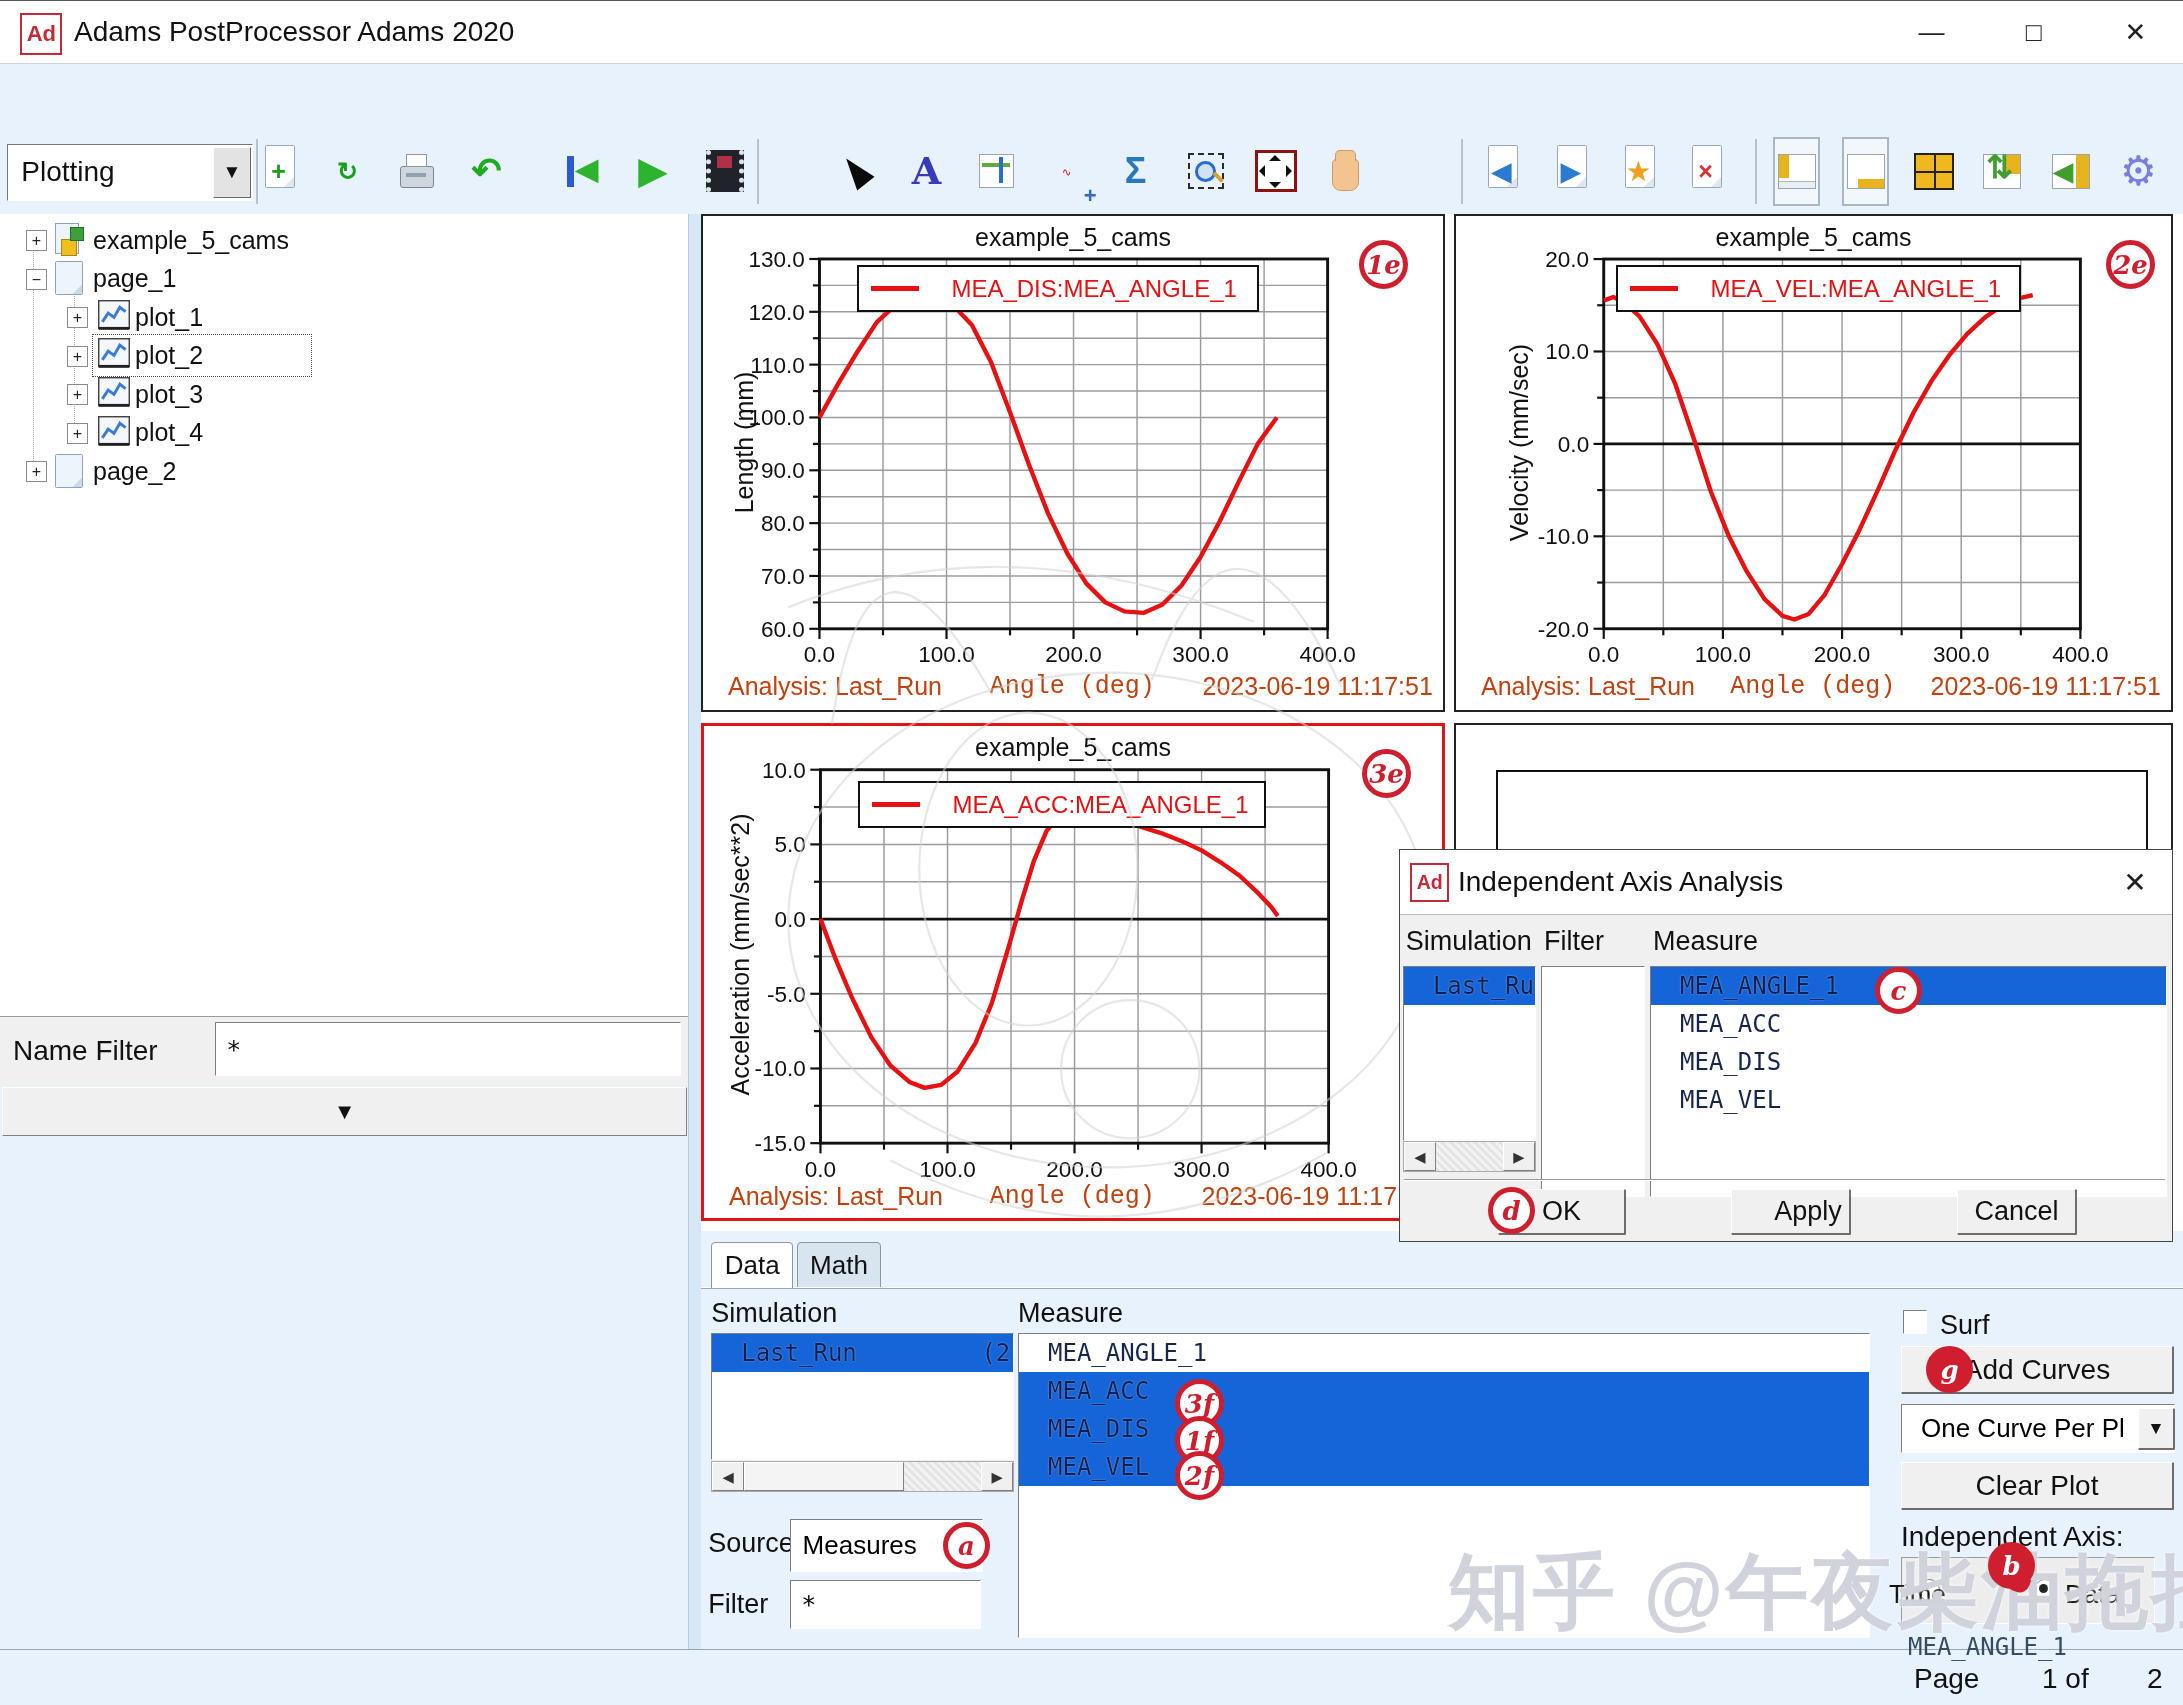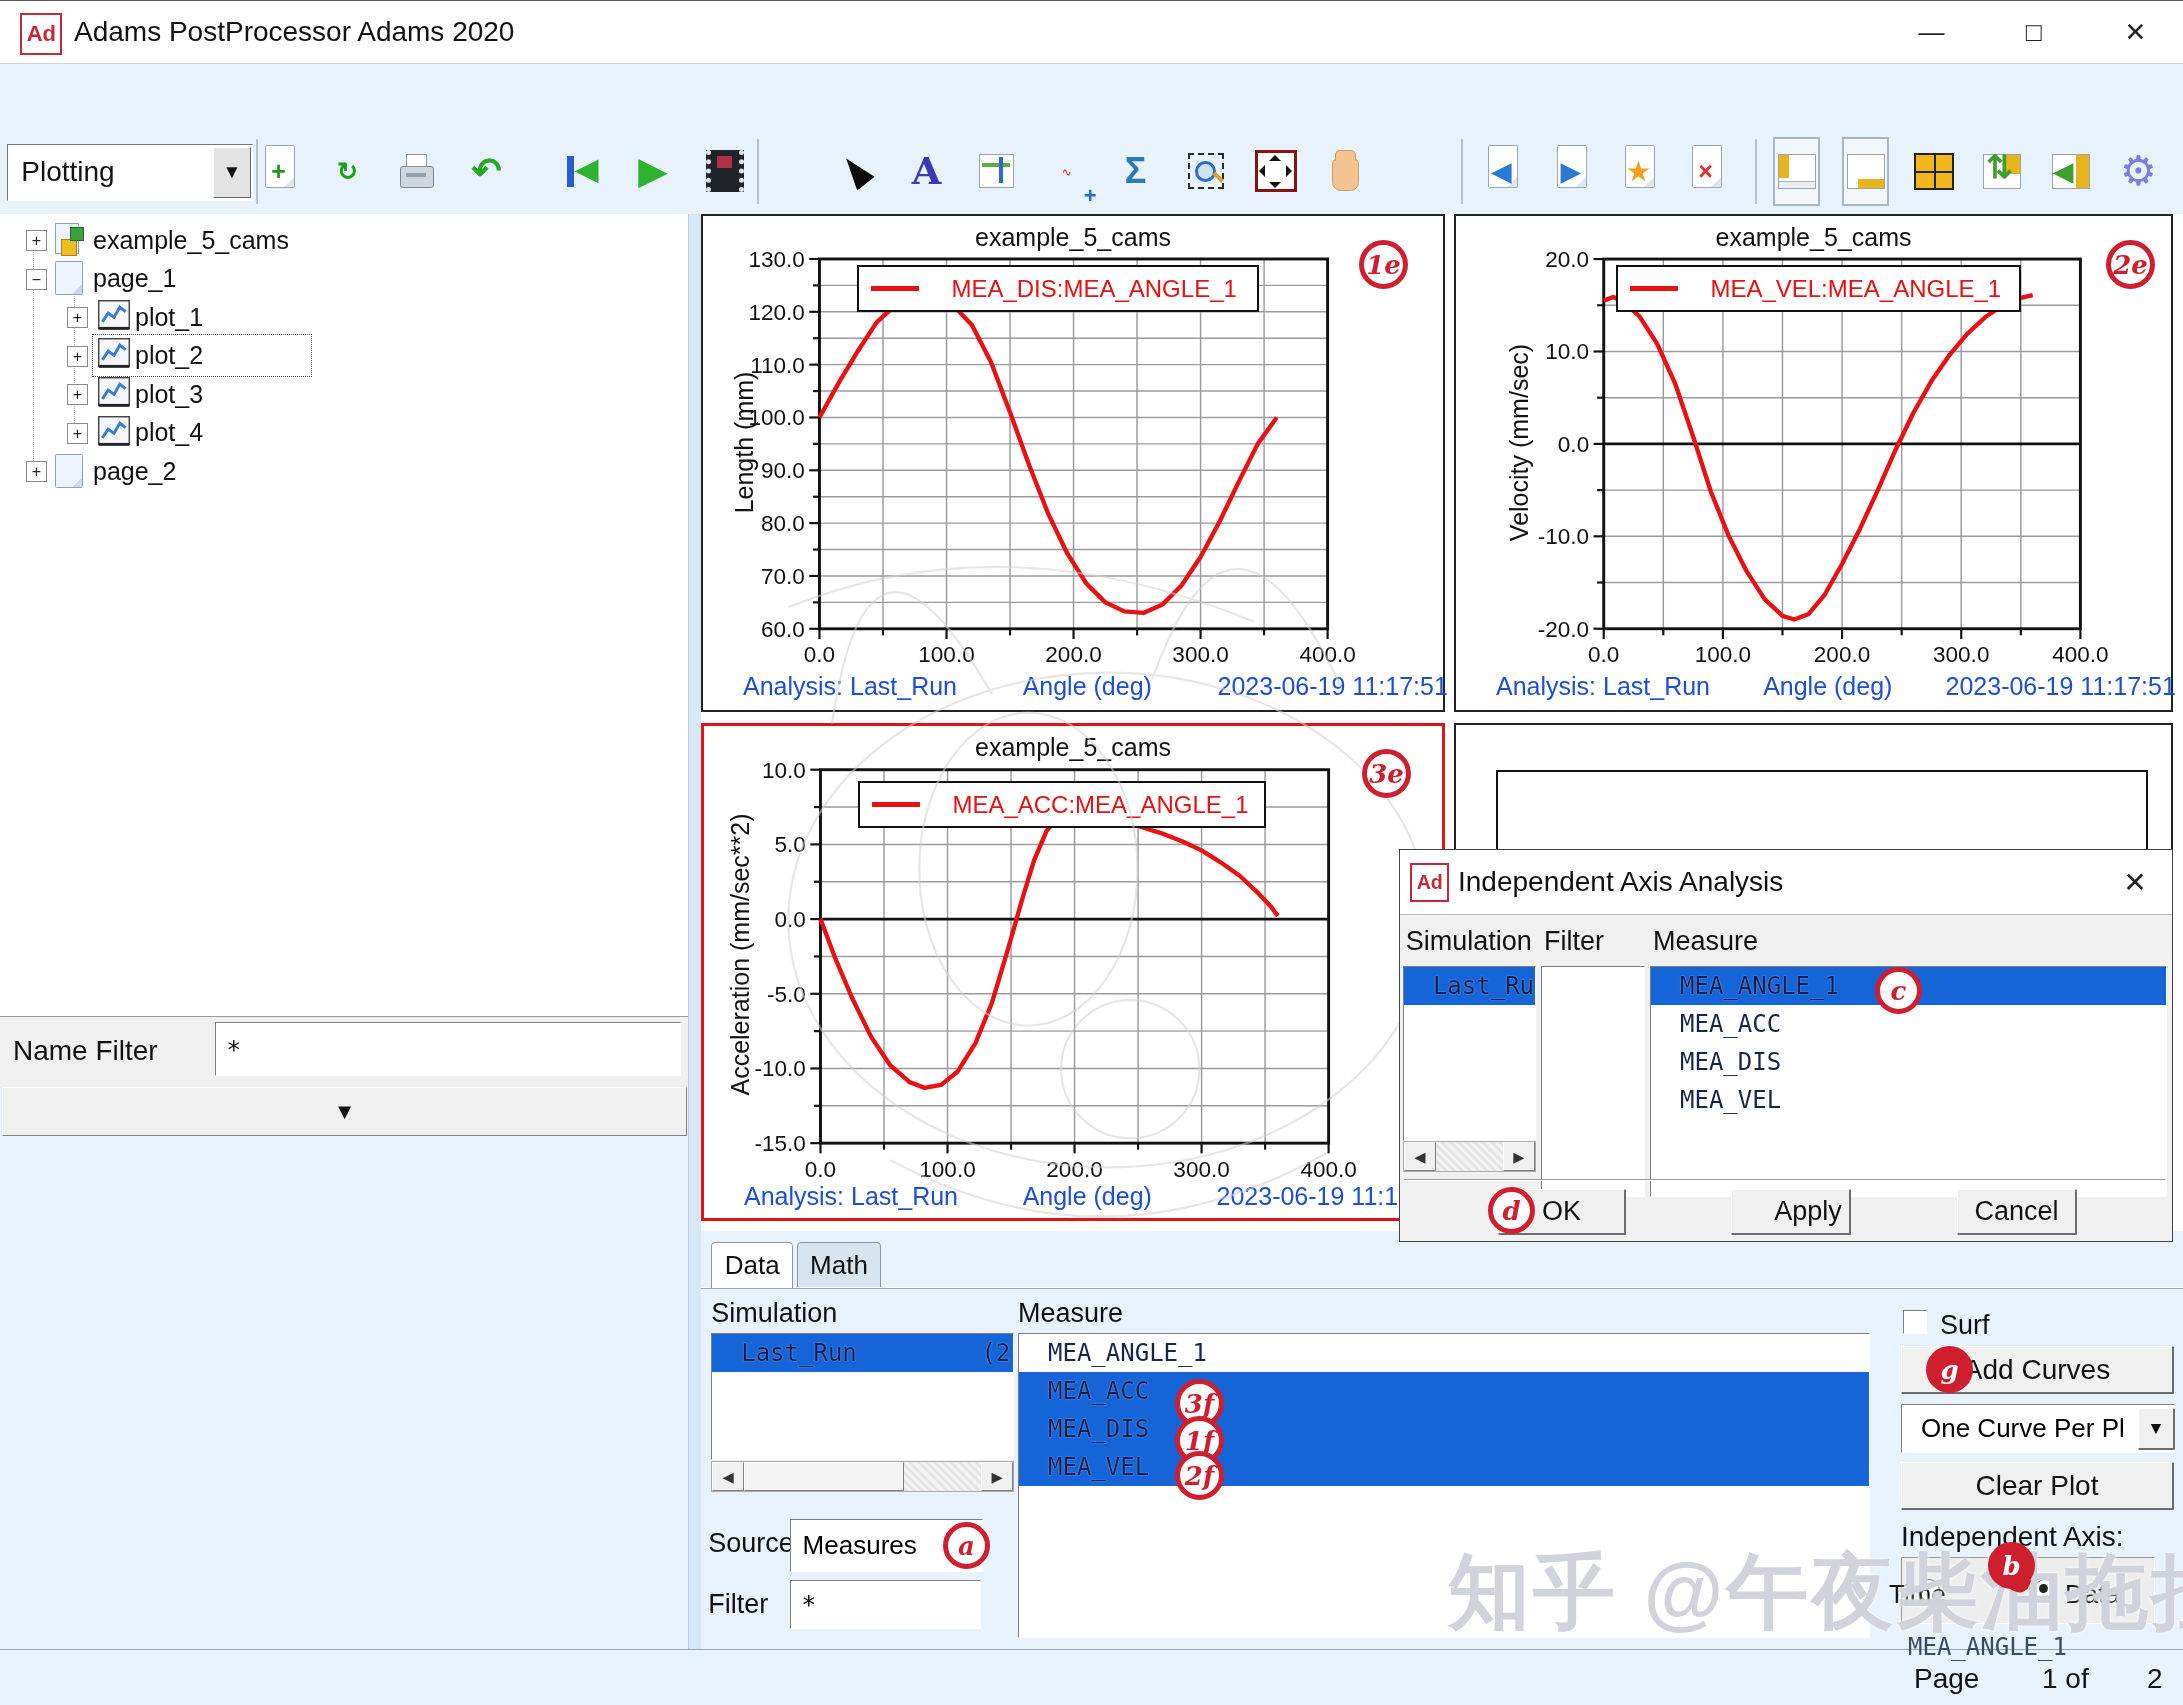--- a/index.html
+++ b/index.html
@@ -78,22 +78,22 @@
   #splitter{left:688px;top:213px;width:13px;height:1435px;background:#d6e7f8;border-left:0.7px solid #b8cce0;}
   
   #plotarea{left:701px;top:213px;width:1482px;height:1017px;background:#fff;}
   .panel{position:absolute;background:#fff;border:2.2px solid #222;box-sizing:border-box;}
   .panel.selred{border:3.6px solid #e01414;}
   .ptitle{position:absolute;width:100%;text-align:center;top:7.3px;font-size:25px;color:#111;}
   .ylab{position:absolute;font-size:25px;color:#111;text-align:center;transform:rotate(-90deg);white-space:nowrap;}
   .legend{position:absolute;background:#fff;border:2.2px solid #111;display:flex;align-items:center;padding:0 11.6px;box-sizing:border-box;gap:27px;}
   .legend i{width:48px;height:5.1px;background:#e81010;margin-right:5.8px;}
   .legend span{font-size:24px;color:#e81010;white-space:nowrap;}
-  .pfooter{position:absolute;left:15px;width:100%;box-sizing:border-box;padding:0 10.2px 0 25px;display:flex;font-size:25px;color:#1d4ed8;}
-  .pfooter .c{flex:1;text-align:center;}
+  .pfooter{position:absolute;left:0;width:100%;box-sizing:border-box;padding:0 10.2px 0 25px;display:flex;font-size:25px;color:#c2410c;}
+  .pfooter .c{flex:1;text-align:center;font-family:Liberation Mono, monospace;}
   .emptylegend{position:absolute;border:2.2px solid #111;background:#fff;}
   #sketch{left:701px;top:213px;pointer-events:none;opacity:.55;}
   
   #dialog{left:1399px;top:848px;width:774px;height:393px;background:#f0f0f0;border:1.5px solid #444;box-sizing:border-box;z-index:20;}
   #dlgtitlebar{left:0;top:0;width:100%;height:64px;background:#fff;border-bottom:0.7px solid #bbb;}
   #dlgicon{left:10.2px;top:13px;width:35px;height:35px;border:2.2px solid #c42a35;color:#c42a35;background:#fff;display:flex;align-items:center;justify-content:center;font-weight:bold;font-size:19.6px;}
   #dlgtitle{left:58px;top:0;height:64px;display:flex;align-items:center;font-size:28px;color:#111;}
   #dlgclose{right:11.6px;top:0;height:64px;width:51px;display:flex;align-items:center;justify-content:center;font-size:28px;color:#222;}
   .dlghdr{position:absolute;font-size:27px;color:#111;}
   .dlglist{position:absolute;background:#fff;border:1.5px solid;border-color:#7e7e7e #fff #fff #7e7e7e;overflow:hidden;}

